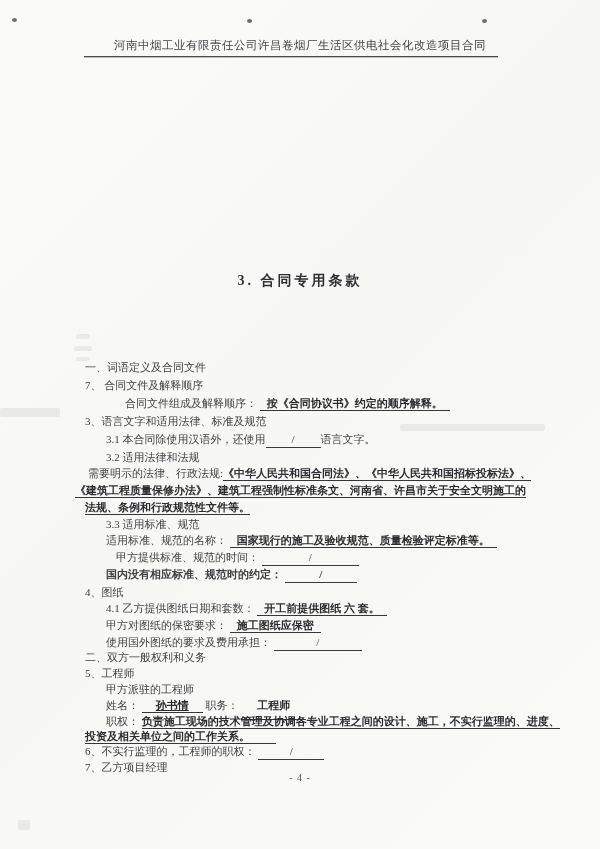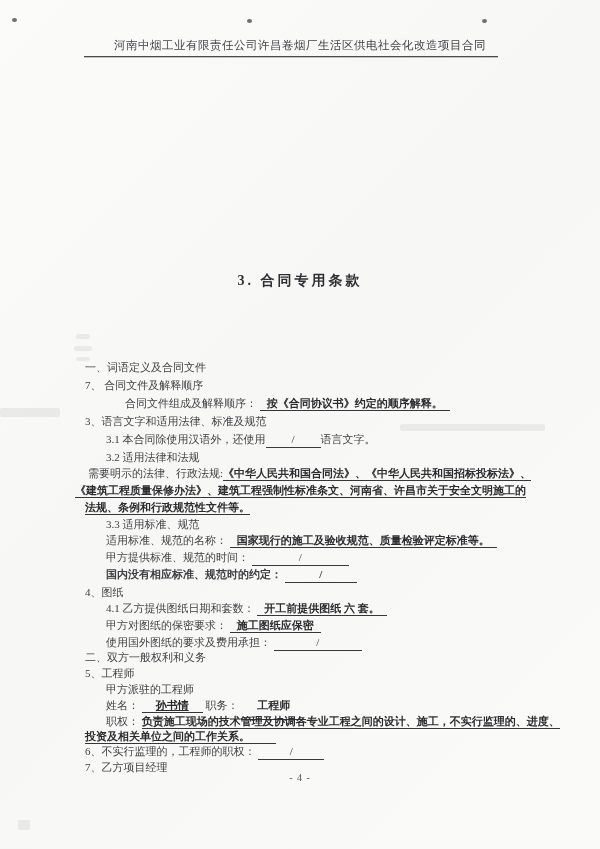--- a/index.html
+++ b/index.html
@@ -95,21 +95,21 @@
     <span class="uc">法规、条例和行政规范性文件等。</span>
   </div>
 
   <div class="line" style="left:106px;top:517px;">3.3 适用标准、规范</div>
 
   <div class="line" style="left:106px;top:533px;">
     <span>适用标准、规范的名称：</span>
     <span class="uv">国家现行的施工及验收规范、质量检验评定标准等。</span>
   </div>
 
-  <div class="line" style="left:106px;top:550px;font-family:Liberation Serif, serif;">
+  <div class="line" style="left:116px;top:550px;font-family:Liberation Serif, serif;">
     <span>甲方提供标准、规范的时间：</span>
     <span class="blank" style="width:97px;">/</span>
   </div>
 
   <div class="line" style="left:106px;top:567px;font-weight:bold;">
     <span>国内没有相应标准、规范时的约定：</span>
     <span class="blank" style="width:72px;">/</span>
   </div>
 
   <div class="line" style="left:85px;top:585px;">4、图纸</div>

